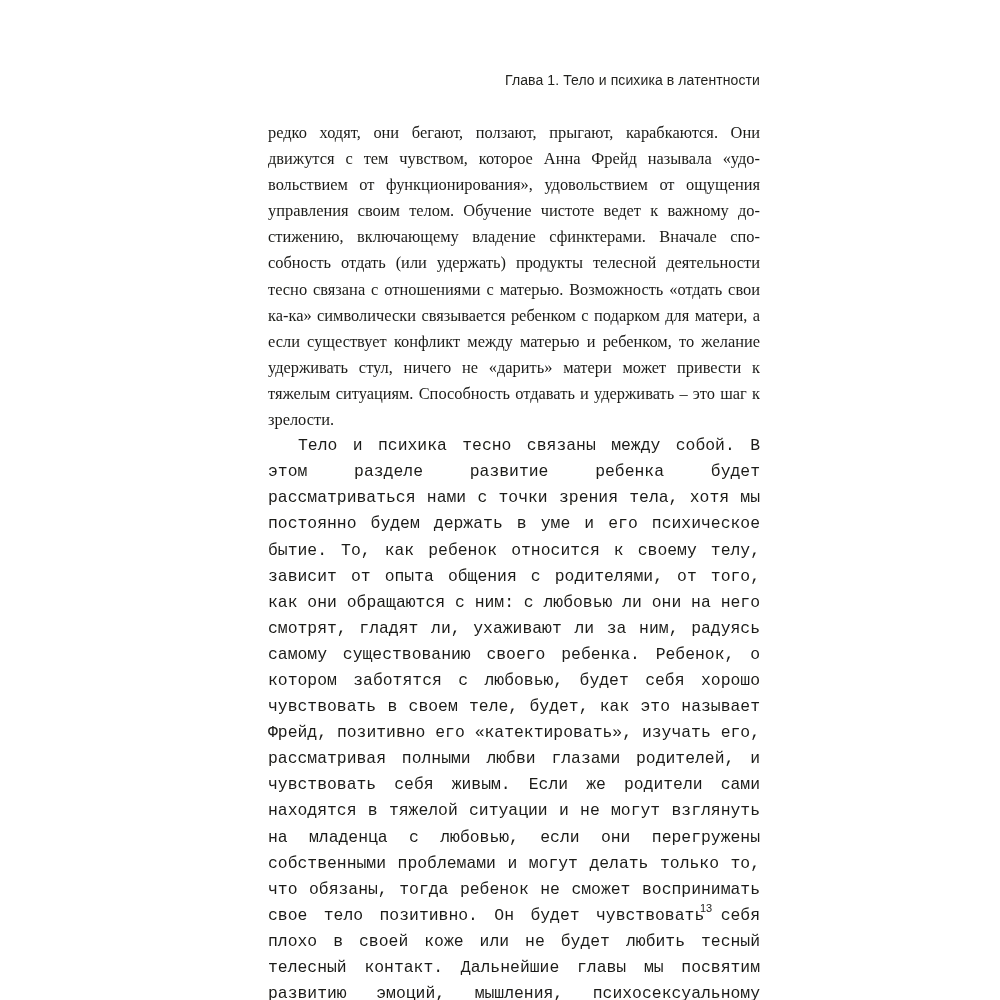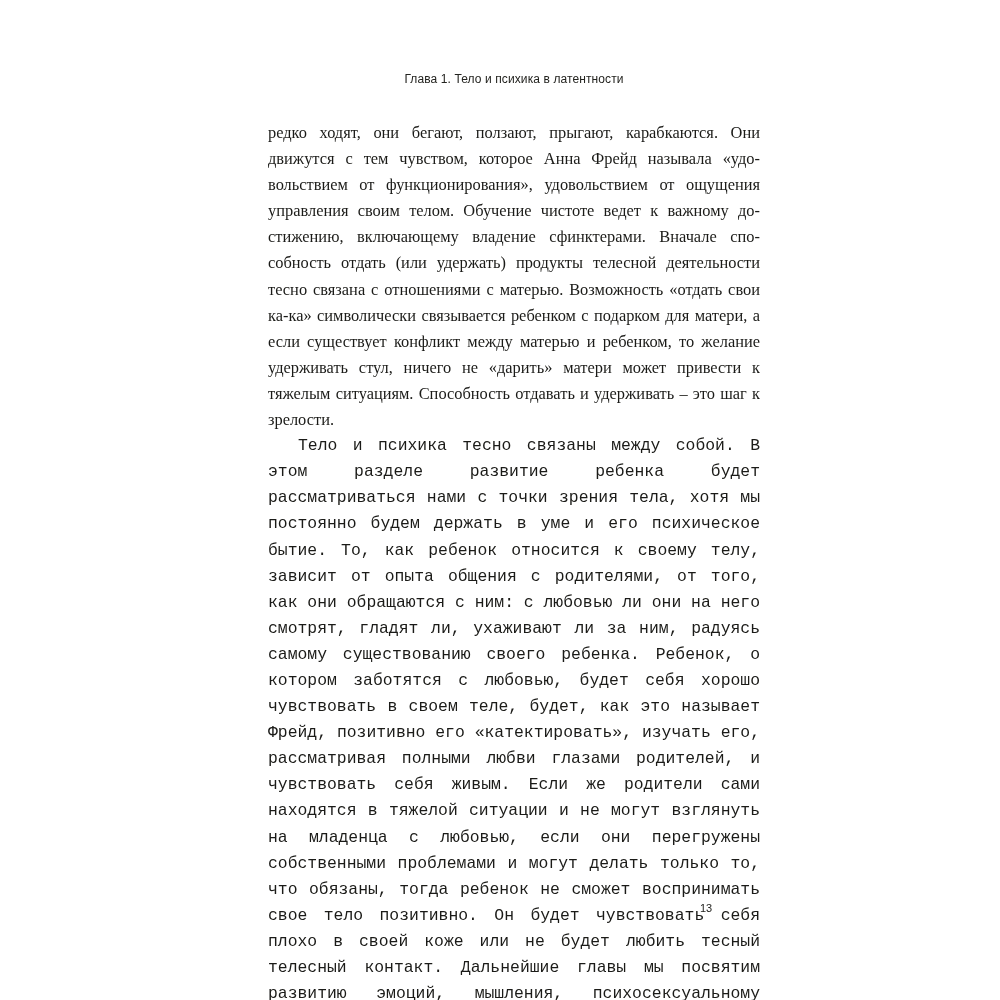--- a/index.html
+++ b/index.html
@@ -25,23 +25,23 @@
     left: 0;
     top: 0;
     width: 1000px;
     height: 1000px;
   }
   .running-head {
     position: absolute;
     left: 268px;
     top: 72px;
     width: 492px;
-    text-align: center;
+    text-align: right;
     font-family: "Liberation Sans", sans-serif;
-    font-size: 12px;
+    font-size: 14px;
     letter-spacing: 0.1px;
     color: #23231f;
   }
   .body-col {
     position: absolute;
     left: 268px;
     top: 108px;
     width: 492px;
     margin-top: 12px;
   }

